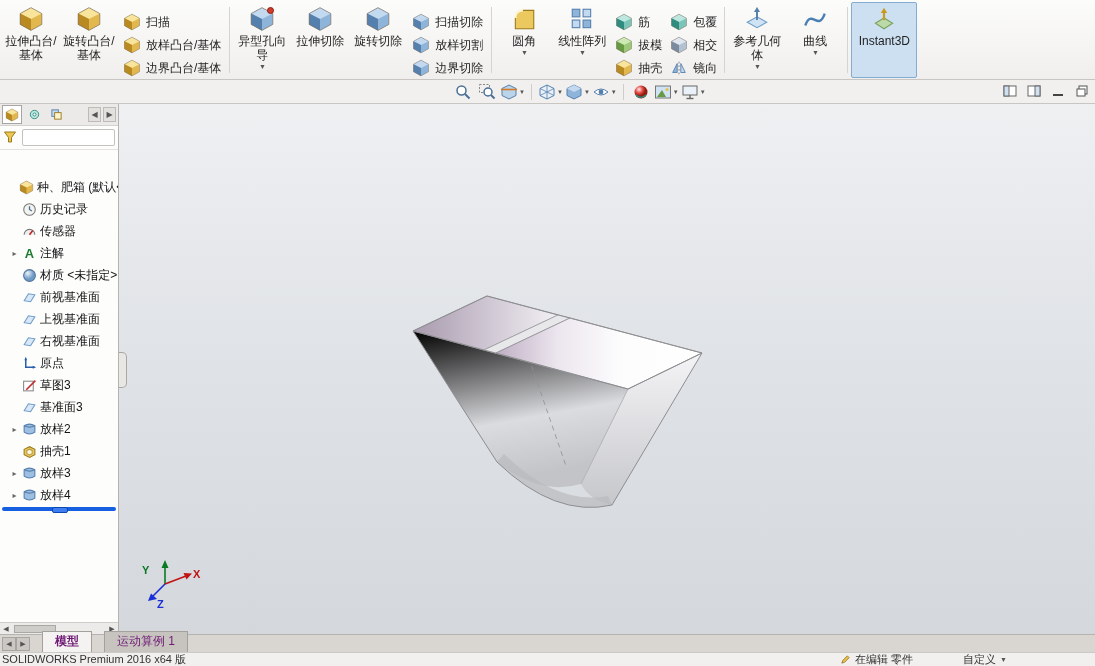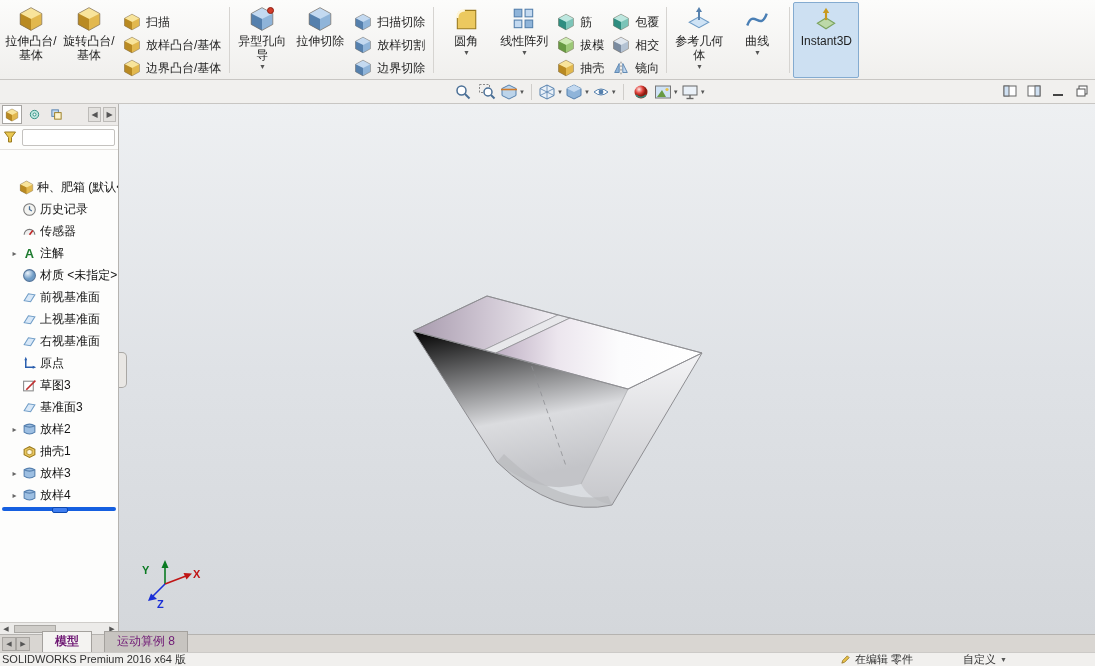--- a/index.html
+++ b/index.html
@@ -172,20 +172,29 @@
     <div class="rb-big">
       <span class="cube icbig"><svg viewBox="0 0 24 24" width="100%" height="100%">
             <path d="M12 1.5 22 7v10l-10 5.5L2 17V7z" fill="#8fb4d9"></path>
             <path d="M12 1.5 22 7l-10 5L2 7z" fill="#c3d9f0"></path>
             <path d="M12 12v10.5L2 17V7z" fill="#5580ad"></path>
             <path d="M12 1.5 22 7v10l-10 5.5L2 17V7z" fill="none" stroke="#77695a" stroke-width="0.6"></path>
           </svg></span>
       <span class="rb-lbl">拉伸切除</span>
     </div>
 
+    <div class="rb-big">
+      <span class="cube icbig"><svg viewBox="0 0 24 24" width="100%" height="100%">
+            <path d="M12 1.5 22 7v10l-10 5.5L2 17V7z" fill="#8fb4d9"></path>
+            <path d="M12 1.5 22 7l-10 5L2 7z" fill="#c3d9f0"></path>
+            <path d="M12 12v10.5L2 17V7z" fill="#5580ad"></path>
+            <path d="M12 1.5 22 7v10l-10 5.5L2 17V7z" fill="none" stroke="#77695a" stroke-width="0.6"></path>
+          </svg></span>
+      <span class="rb-lbl">旋转切除</span>
+    </div>
 
     <div class="rb-col">
       <div class="rb-small">
         <span class="cube icsm"><svg viewBox="0 0 24 24" width="100%" height="100%">
               <path d="M12 1.5 22 7v10l-10 5.5L2 17V7z" fill="#8fb4d9"></path>
               <path d="M12 1.5 22 7l-10 5L2 7z" fill="#c3d9f0"></path>
               <path d="M12 12v10.5L2 17V7z" fill="#5580ad"></path>
               <path d="M12 1.5 22 7v10l-10 5.5L2 17V7z" fill="none" stroke="#77695a" stroke-width="0.6"></path>
             </svg></span>
         <span>扫描切除</span>
@@ -711,21 +720,21 @@
       <span class="tl t-z">Z</span>
     </div>
   </div>
 
   <div class="splitter"></div>
 
   <div class="bottombar">
     <div class="bnav">◀</div>
     <div class="bnav">▶</div>
     <div class="btab active">模型</div>
-    <div class="btab">运动算例 8</div>
+    <div class="btab">运动算例 1</div>
   </div>
 
   <div class="statusbar">
     <span class="sb-left">SOLIDWORKS Premium 2016 x64 版</span>
     <span class="sb-right">
       <span class="sb-edit">
         <svg viewBox="0 0 12 12" width="11" height="11">
             <polygon points="2,10 3,7 8,2 10,4 5,9" fill="#e8c24a" stroke="#8a6a1a" stroke-width="0.8"></polygon>
           </svg>
         <span>在编辑 零件</span>

